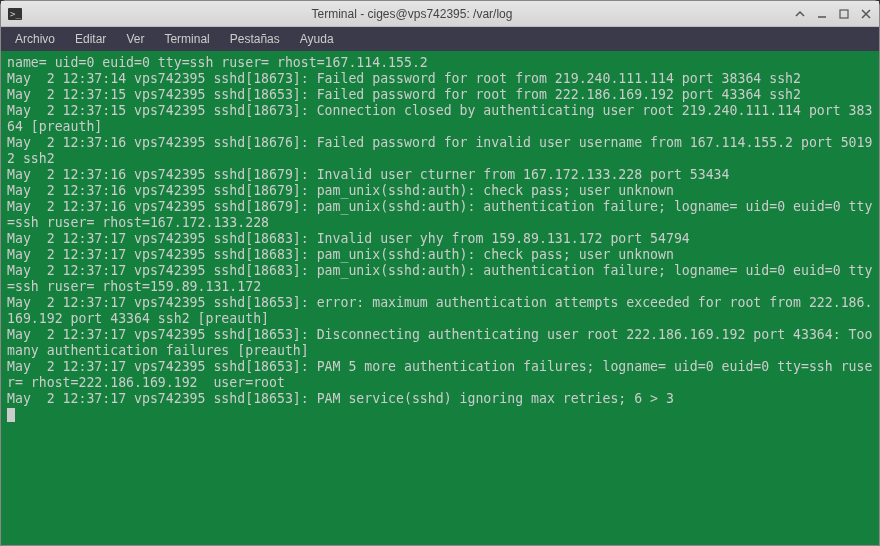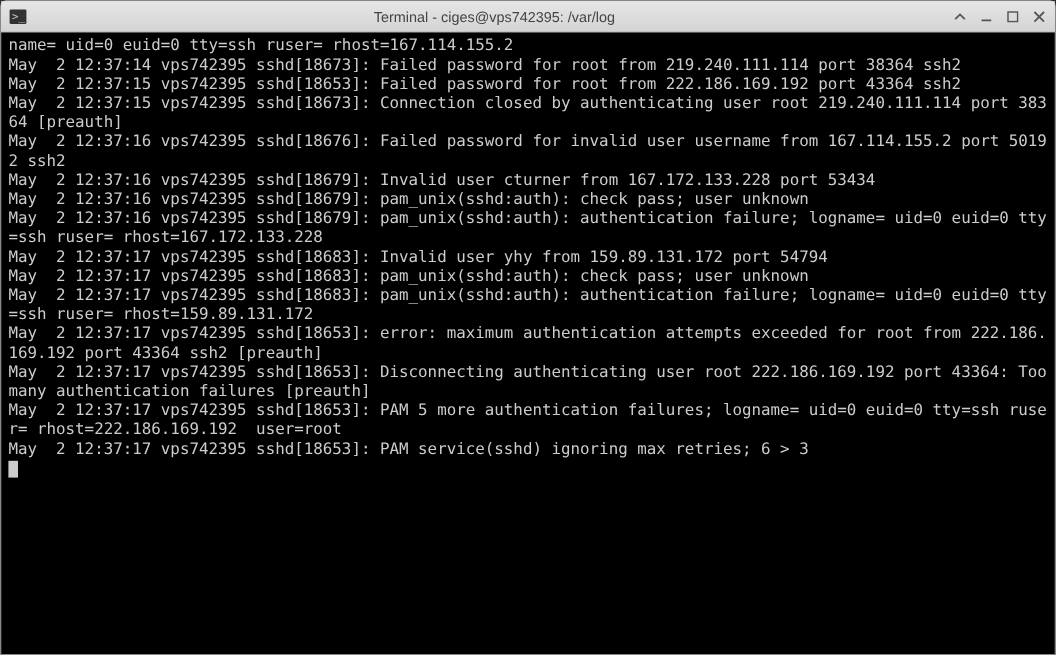--- a/index.html
+++ b/index.html
@@ -65,21 +65,21 @@
     gap: 4px;
     font-size: 12px;
     color: #ccc;
   }
   .menu-item {
     padding: 3px 8px;
     cursor: pointer;
   }
   .terminal-body {
     flex: 1;
-    background: #000000;
+    background: #15803d;
     color: #ccc;
     font-family: "DejaVu Sans Mono", "Liberation Mono", monospace;
     font-size: 13.2px;
     line-height: 16px;
     padding: 4px 6px;
     overflow: hidden;
     white-space: pre-wrap;
     word-break: break-all;
   }
   .cursor {
@@ -120,20 +120,28 @@
           </svg>
       </span>
       <span class="win-btn">
         <svg width="10" height="10" viewBox="0 0 10 10">
             <path d="M1 1 L9 9 M9 1 L1 9" stroke="#555" stroke-width="1.5"></path>
           </svg>
       </span>
     </div>
   </div>
 
+  <div class="menubar">
+    <span class="menu-item">Archivo</span>
+    <span class="menu-item">Editar</span>
+    <span class="menu-item">Ver</span>
+    <span class="menu-item">Terminal</span>
+    <span class="menu-item">Pestañas</span>
+    <span class="menu-item">Ayuda</span>
+  </div>
 
   <div class="terminal-body"><span id="term-lines">name= uid=0 euid=0 tty=ssh ruser= rhost=167.114.155.2
 May  2 12:37:14 vps742395 sshd[18673]: Failed password for root from 219.240.111.114 port 38364 ssh2
 May  2 12:37:15 vps742395 sshd[18653]: Failed password for root from 222.186.169.192 port 43364 ssh2
 May  2 12:37:15 vps742395 sshd[18673]: Connection closed by authenticating user root 219.240.111.114 port 38364 [preauth]
 May  2 12:37:16 vps742395 sshd[18676]: Failed password for invalid user username from 167.114.155.2 port 50192 ssh2
 May  2 12:37:16 vps742395 sshd[18679]: Invalid user cturner from 167.172.133.228 port 53434
 May  2 12:37:16 vps742395 sshd[18679]: pam_unix(sshd:auth): check pass; user unknown
 May  2 12:37:16 vps742395 sshd[18679]: pam_unix(sshd:auth): authentication failure; logname= uid=0 euid=0 tty=ssh ruser= rhost=167.172.133.228
 May  2 12:37:17 vps742395 sshd[18683]: Invalid user yhy from 159.89.131.172 port 54794

